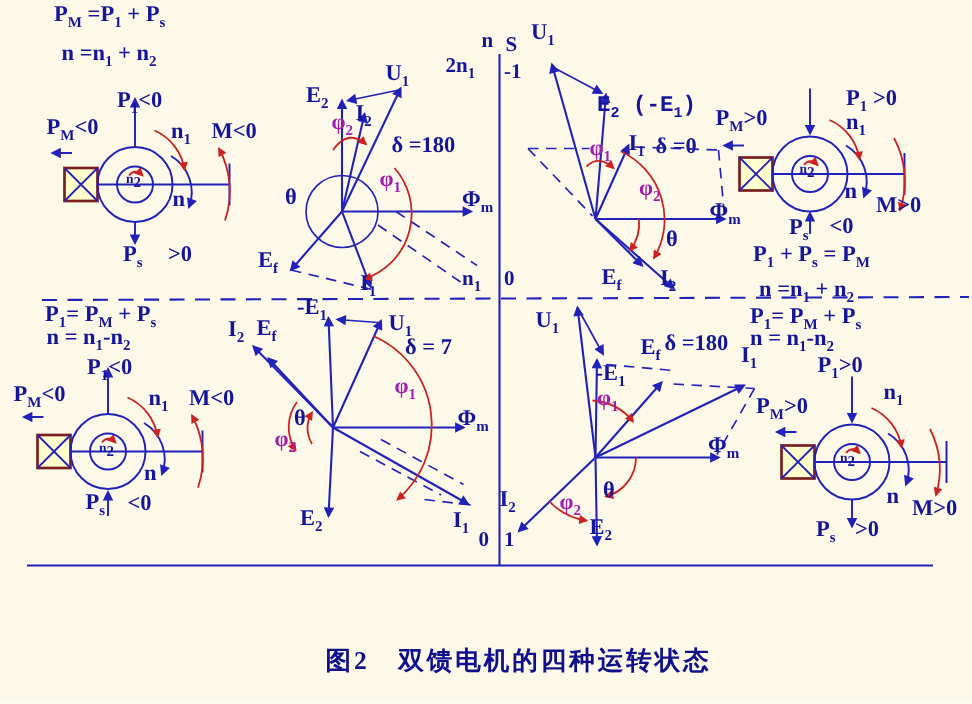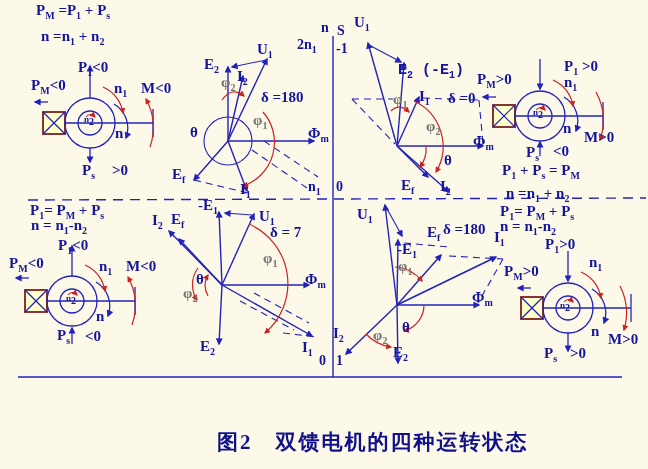--- a/index.html
+++ b/index.html
@@ -3,24 +3,24 @@
 <meta charset="utf-8">
 <style>
   html,body{margin:0;padding:0;background:#fff;}
   #stage{position:relative;width:648px;height:469px;background:#fcf9e8;
          font-family:"Liberation Serif",serif;overflow:hidden;}
   #diagram-svg{position:absolute;left:0;top:0;}
   #labels{position:absolute;left:0;top:0;width:648px;height:469px;}
   .lbl{position:absolute;color:#15159b;font-weight:bold;font-size:15px;
        line-height:1;white-space:nowrap;}
   .lbl sub{font-size:10px;line-height:0;}
-  .red{color:#737373;}
+  .red{color:#a21caf;}
   .small{font-size:9px;}
   .axis{font-size:14px;}
-  .cap{font-size:21px;letter-spacing:2px;color:#10108c;}
+  .cap{font-size:17px;letter-spacing:2px;color:#10108c;}
 </style>
 </head>
 <body>
 
 <div id="stage">
 
 <svg id="diagram-svg" width="648" height="469" viewBox="0 0 648 469">
   <defs>
     <marker id="ab" viewBox="0 0 10 10" refX="8" refY="5" markerWidth="9" markerHeight="7" markerUnits="userSpaceOnUse" orient="auto">
           <path d="M0,0L10,5L0,10z" fill="#2222bb"></path>
@@ -267,21 +267,21 @@
       <span class="lbl red" style="left: 221px; top: 75px;">φ<sub>2</sub></span>
       <span class="lbl" style="left: 261px; top: 90px;">δ =180</span>
       <span class="lbl red" style="left: 253px; top: 113px;">φ<sub>1</sub></span>
       <span class="lbl" style="left: 190px; top: 125px;">θ</span>
       <span class="lbl" style="left: 308px; top: 126px;">Φ<sub>m</sub></span>
       <span class="lbl" style="left: 172px; top: 167px;">E<sub>f</sub></span>
       <span class="lbl" style="left: 240px; top: 182px;">I<sub>1</sub></span>
       <span class="lbl" style="left: 354px; top: 15px;">U<sub>1</sub></span>
       <span class="lbl" style="left: 398px; top: 63px; font-family: Liberation Mono, monospace;">E<sub>2</sub> (-E<sub>1</sub>)</span>
       <span class="lbl" style="left: 419px; top: 89px;">I<sub>1</sub></span>
-      <span class="lbl" style="left: 448px; top: 91px;">δ =0</span>
+      <span class="lbl" style="left: 437px; top: 91px;">δ =0</span>
       <span class="lbl red" style="left: 393px; top: 92px;">φ<sub>1</sub></span>
       <span class="lbl red" style="left: 426px; top: 119px;">φ<sub>2</sub></span>
       <span class="lbl" style="left: 444px; top: 153px;">θ</span>
       <span class="lbl" style="left: 473px; top: 134px;">Φ<sub>m</sub></span>
       <span class="lbl" style="left: 401px; top: 178px;">E<sub>f</sub></span>
       <span class="lbl" style="left: 440px; top: 179px;">I<sub>2</sub></span>
       <span class="lbl" style="left: 198px; top: 198px;">-E<sub>1</sub></span>
       <span class="lbl" style="left: 259px; top: 209px;">U<sub>1</sub></span>
       <span class="lbl" style="left: 270px; top: 225px;">δ = 7</span>
       <span class="lbl" style="left: 152px; top: 213px;">I<sub>2</sub></span>

